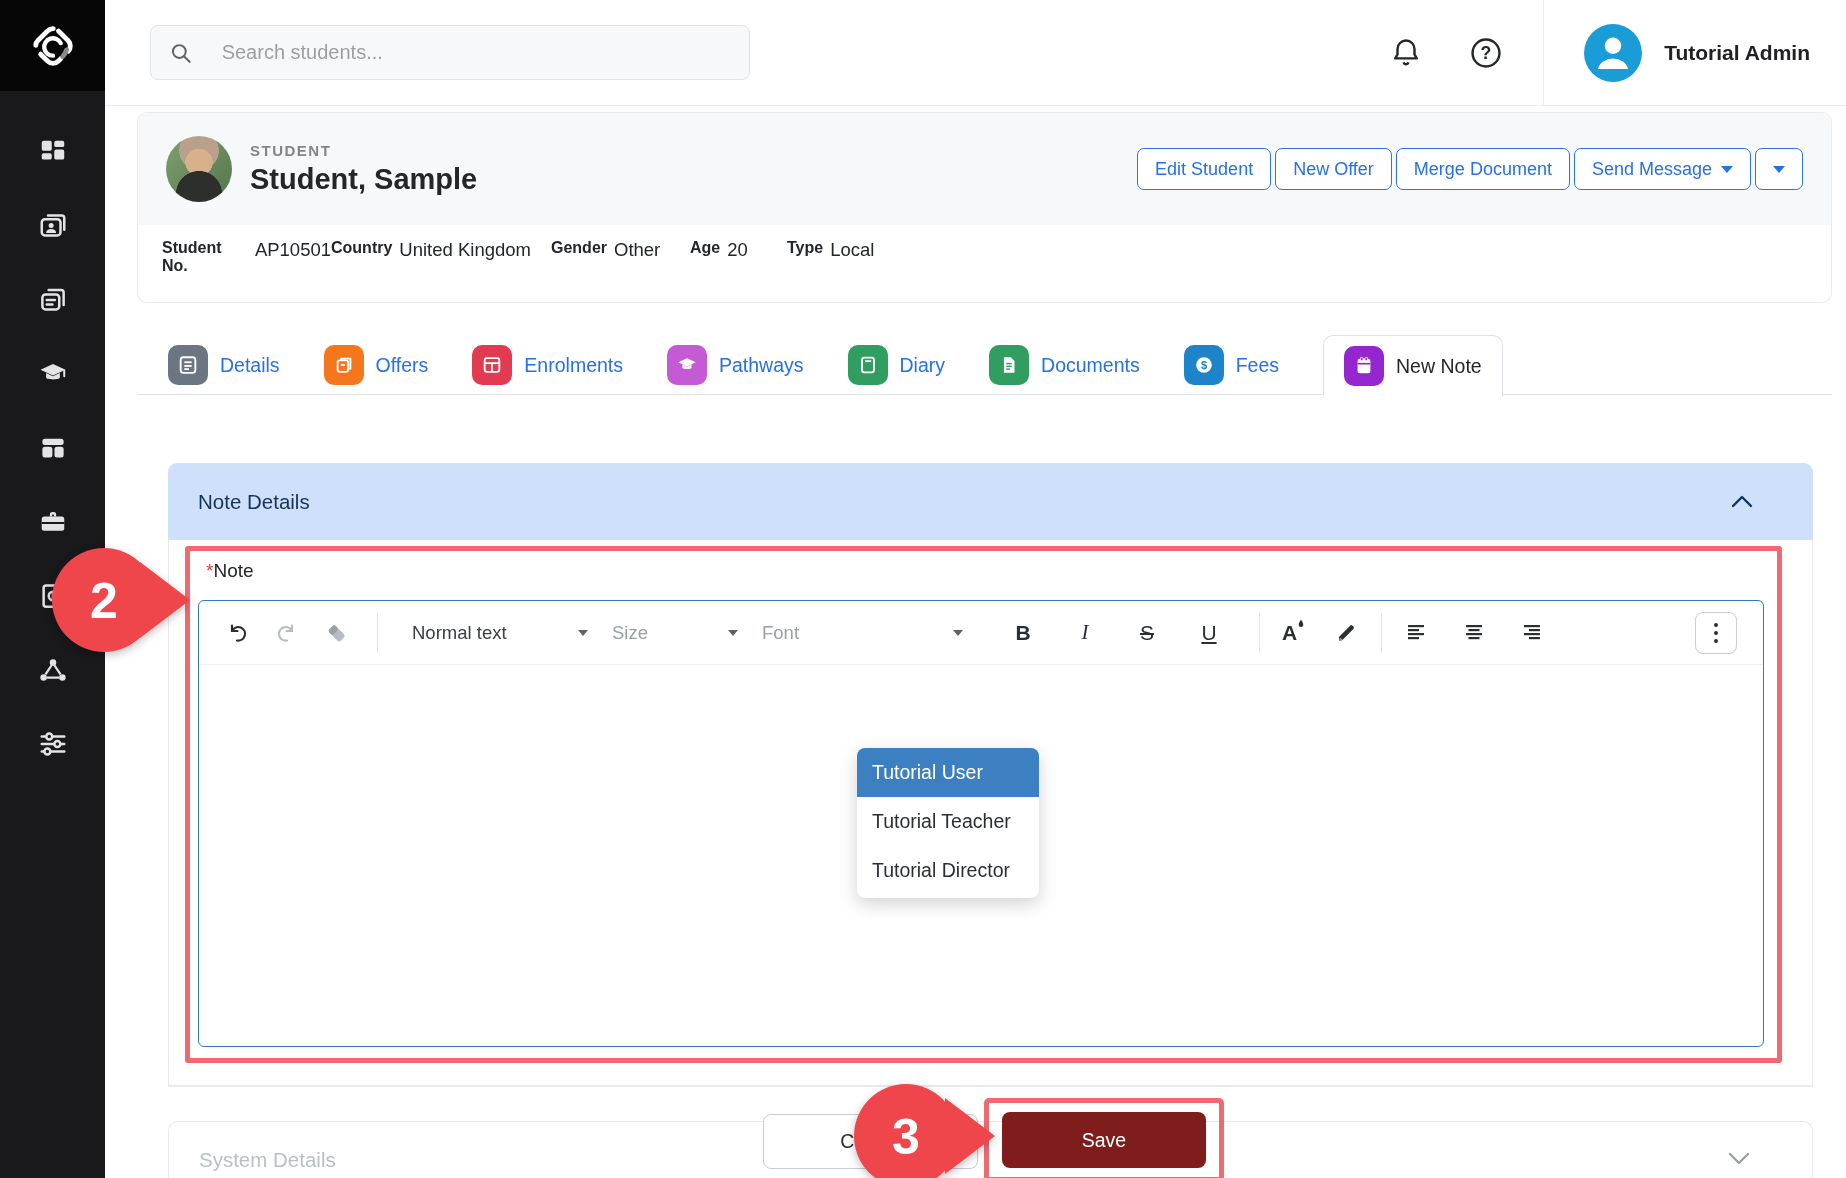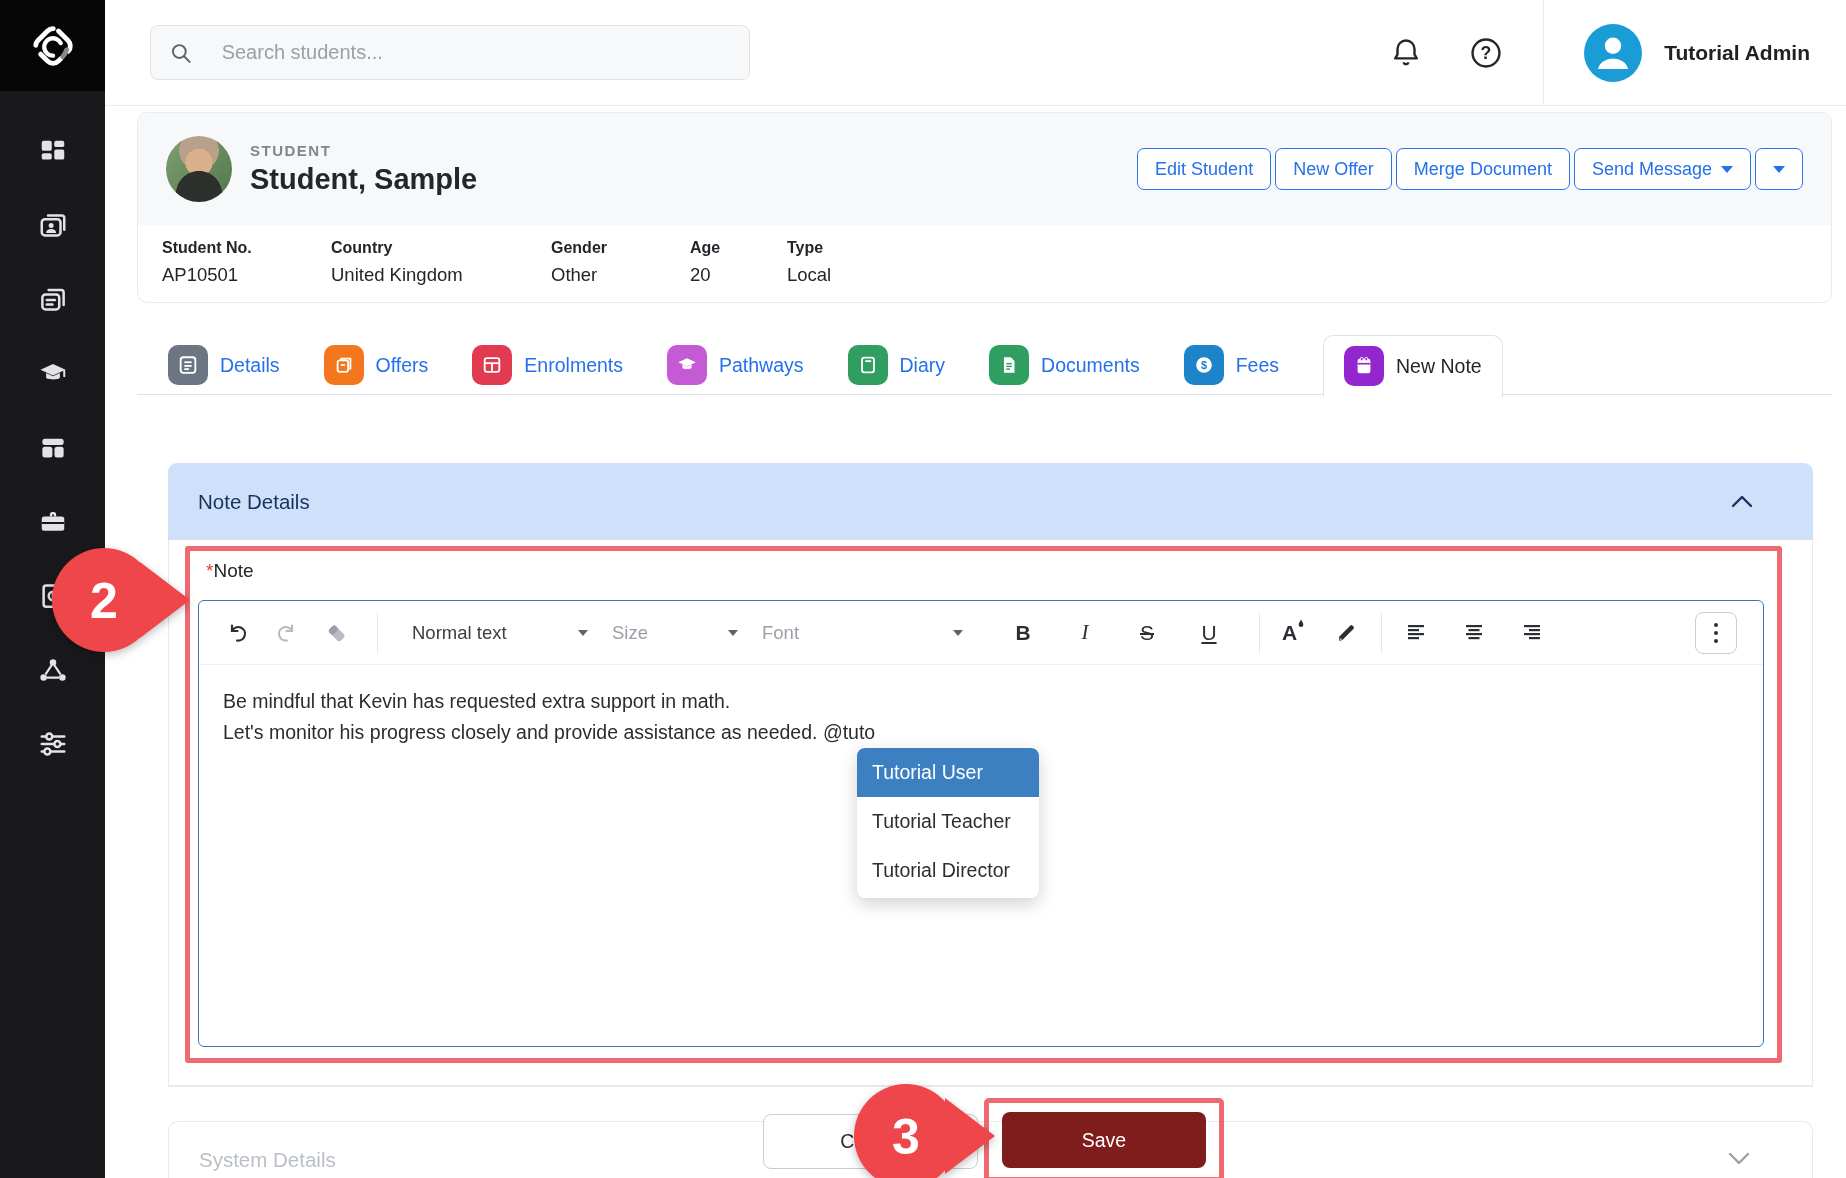--- a/index.html
+++ b/index.html
@@ -42,21 +42,21 @@
          radial-gradient(circle at 50% 22%, #b9a08a 0 32%, transparent 33%),
          linear-gradient(135deg,#7fa06f,#53754c);}
   .eyebrow{font-size:15px;font-weight:600;letter-spacing:1.5px;color:#80868d;}
   .stu-name{font-size:29px;font-weight:700;color:#23262a;margin-top:4px;}
   .head-actions{position:absolute;right:28px;top:35px;display:flex;gap:4px;}
   .obtn{height:42px;padding:0 17px;background:#fff;border:1px solid #2b72ec;border-radius:7px;
         color:#2570eb;font-size:18px;font-family:"Liberation Sans",sans-serif;display:flex;align-items:center;gap:9px;cursor:pointer;}
   .caret{width:0;height:0;border-left:6px solid transparent;border-right:6px solid transparent;border-top:7px solid currentColor;}
   .obtn .caret{color:#2570eb;}
   .info-row{display:flex;padding:14px 0 0 24px;}
-  .if{display:flex;flex-direction:column;gap:7px;}
+  .if{display:flex;flex-direction:row;gap:7px;}
   .if-label{font-size:16px;font-weight:700;color:#22262a;}
   .if-value{font-size:18.5px;color:#22262a;}
   .c1{width:169px}.c2{width:220px}.c3{width:139px}.c4{width:97px}.c5{width:140px}
 
   
   .tabs{position:absolute;left:168px;top:334px;height:62px;display:flex;align-items:center;gap:44px;z-index:2;}
   .tab{display:flex;align-items:center;gap:12px;cursor:pointer;}
   .tab-label{font-size:19.5px;font-weight:500;color:#2570eb;}
   .tab-ic{width:40px;height:40px;border-radius:10px;display:flex;align-items:center;justify-content:center;}
   .tab.active{border:1px solid #dfe3e7;border-bottom:2px solid #fff;border-radius:10px 10px 0 0;
@@ -450,24 +450,20 @@
             <rect x="4" y="12" width="16" height="2.2"></rect>
               <rect x="9" y="16" width="11" height="2.2"></rect>
           </svg>
           </span>
         <div class="kebab">
           <span class="kdot"></span>
             <span class="kdot"></span>
             <span class="kdot"></span>
         </div>
       </div>
-      <div class="ed-content">
-        <div class="ed-line">Be mindful that Kevin has requested extra support in math.</div>
-        <div class="ed-line">Let's monitor his progress closely and provide assistance as needed. @tuto</div>
-      </div>
     </div>
   </div>
 
   <div class="mention">
     <div class="m-item sel">Tutorial User</div>
     <div class="m-item">Tutorial Teacher</div>
     <div class="m-item">Tutorial Director</div>
   </div>
 
   <div class="panel-bottom-line"></div>

